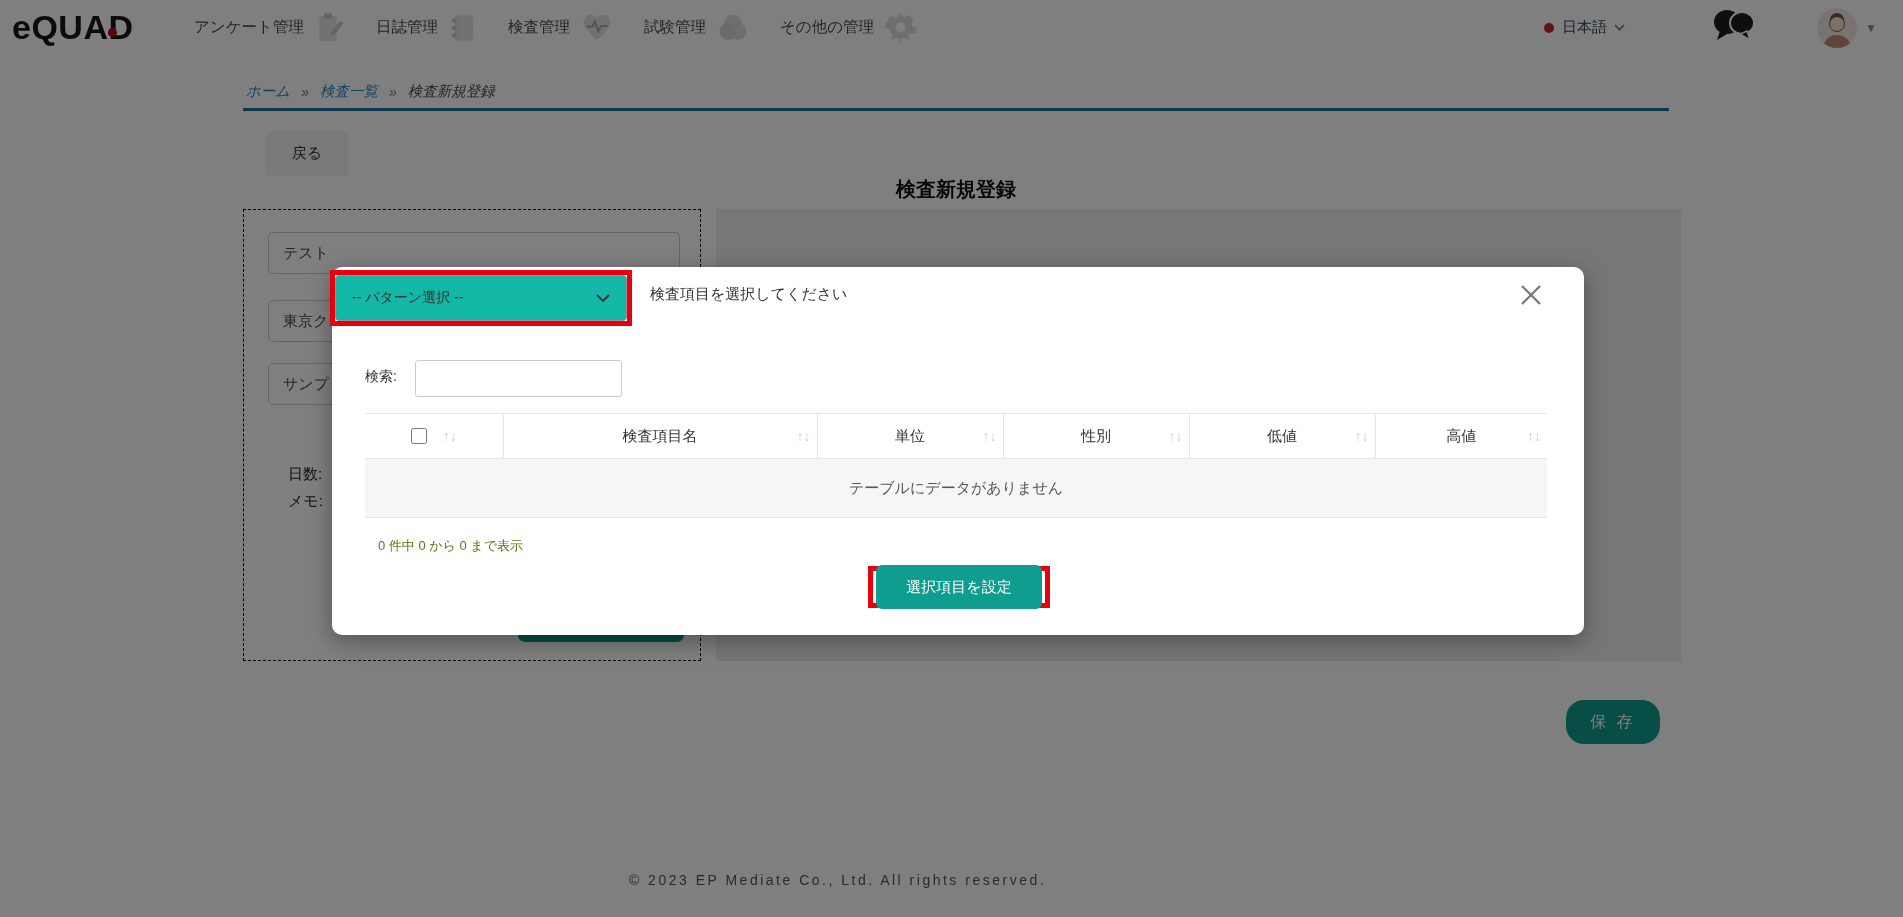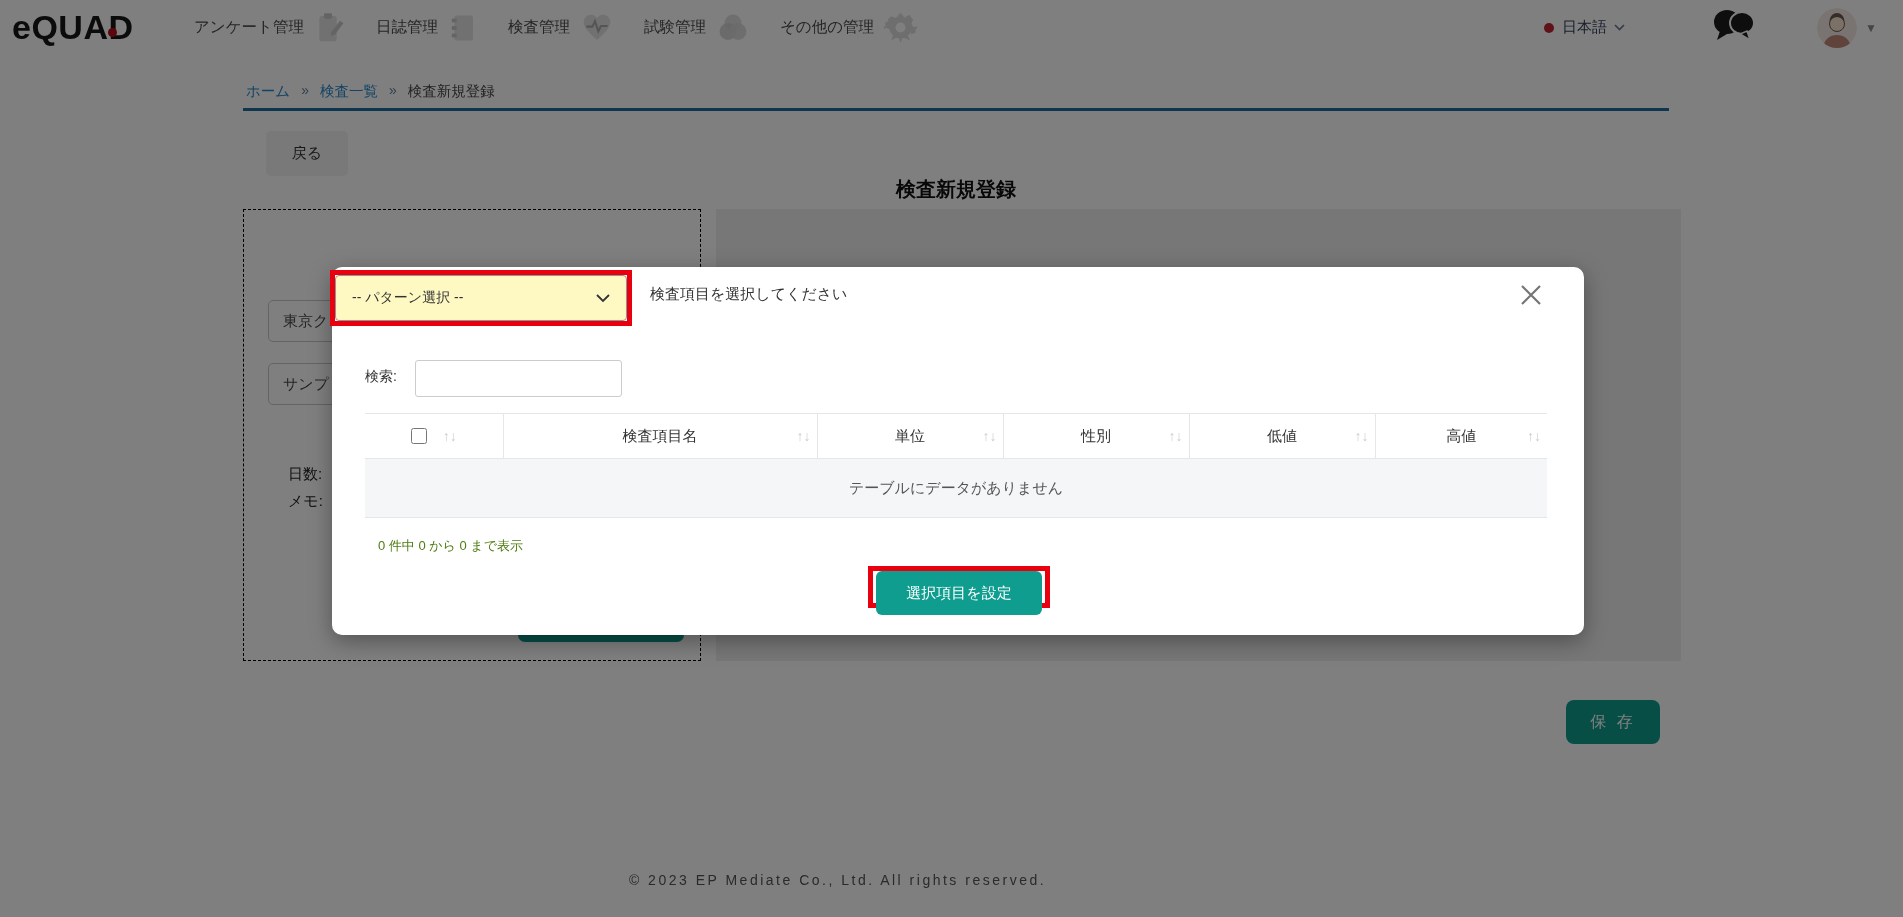--- a/index.html
+++ b/index.html
@@ -24,22 +24,22 @@
   .flag-dot { width:10px; height:10px; border-radius:50%; background:#c22430; margin-right:8px; }
   .lang-label { font-size:15px; color:#33415c; }
   .lang-chevron { margin-left:7px; display:inline-flex; }
   .chat-btn { margin-left:78px; cursor:pointer; background:none; border:none; display:inline-flex; }
   .avatar-wrap { margin-left:52px; display:flex; align-items:center; }
   .avatar { width:40px; height:40px; border-radius:50%; overflow:hidden; display:inline-block;
             cursor:pointer; }
   .caret { margin-left:8px; font-size:12px; color:#8a8a8a; cursor:pointer; }
 
   
-  .breadcrumb { position:absolute; left:246px; top:82px; display:flex; 
-                font-size:14.5px; }
+  .breadcrumb { position:absolute; left:246px; top:82px; display:flex; align-items:center;
+                font-size:14.5px;font-style:italic; }
   .crumb-link { color:var(--link); text-decoration:none; cursor:pointer; }
   .crumb-current { color:#4a4a4a; }
   .crumb-sep { margin:0 11px; color:#5e7d95; font-size:14px; }
   .blue-rule { position:absolute; left:243px; top:108px; width:1426px; height:3px; background:var(--rule); }
 
   
   .back-btn { position:absolute; left:266px; top:131px; width:82px; height:45px; background:#f3f3f3;
               border:none; border-radius:5px; font-size:15px; color:#333; cursor:pointer; }
   .page-title { position:absolute; left:243px; top:176px; width:1426px; text-align:center;
                 font-size:20px; font-weight:bold; color:#111; }
@@ -50,34 +50,34 @@
                  border:1px dashed #000; background:#fff; }
   .fld { position:absolute; left:24px; width:412px; height:42px; border:1px solid #c9c9c9;
          border-radius:5px; padding:0 14px; font-size:15px; color:#4a4a4a; background:#fff; }
   .fld-1 { top:22px; } .fld-2 { top:90px; } .fld-3 { top:153px; }
   .panel-lbl { position:absolute; left:44px; font-size:15px; color:#222; }
   .lbl-days { top:217px;margin-top:38px; } .lbl-memo { top:282px; }
   .opener-btn { position:absolute; left:274px; top:388px; width:166px; height:44px;
                 background:var(--teal); border:none; border-radius:7px; cursor:pointer; }
 
   .save-btn { position:absolute; left:1566px; top:700px; width:94px; height:44px;
-              background:var(--teal); color:#fff; border:none; border-radius:8px;
+              background:var(--teal); color:#fff; border:none; border-radius:18px;
               font-size:16px; letter-spacing:3px; cursor:pointer; }
 
   .footer { position:absolute; left:0; top:872px; width:1675px; text-align:center;
             font-size:14px; letter-spacing:2.5px; color:#555; }
 
   
   .overlay { position:absolute; inset:0; background:rgba(0,0,0,0.5); z-index:40; }
   .modal { position:absolute; left:332px; top:267px; width:1252px; height:368px; background:#fff;
            border-radius:10px; box-shadow:0 6px 22px rgba(0,0,0,0.35); z-index:50; }
 
   .hl-box { border:5px solid var(--red); }
   .hl-select { position:absolute; left:-2px; top:3px; width:302px; height:56px; }
-  .pattern-select { width:100%; height:100%; background:#fef9c3; border:1px solid #8f9499;
+  .pattern-select { width:100%; height:100%; background:#14b8a6; border:1px solid #8f9499;
                     border-radius:4px; display:flex; align-items:center; justify-content:space-between;
                     padding:0 16px; font-size:14px; color:#333; cursor:pointer; }
   .instruction { position:absolute; left:318px; top:18px; font-size:15px; color:#333; }
   .close-btn { position:absolute; left:1180px; top:10px; width:38px; height:38px; background:none;
                border:none; cursor:pointer; display:flex; align-items:center; justify-content:center; }
 
   .search-label { position:absolute; left:33px; top:101px; font-size:14px; color:#333; }
   .search-input { position:absolute; left:83px; top:93px; width:207px; height:37px;
                   border:1px solid #ccc; border-radius:3px; padding:0 10px; font-size:14px; }
 
@@ -93,21 +93,21 @@
   .th-inner { display:flex; align-items:center; justify-content:center; }
   .sort-icon { color:#c9ced4; font-size:14px; white-space:nowrap; }
   .sort-abs { position:absolute; right:6px; top:50%; transform:translateY(-50%); }
   .sel-all { width:16px; height:16px; margin-right:16px; cursor:pointer; }
   .empty-row td { height:59px; background:#f5f6f8; text-align:center; font-size:15px; color:#555;
                   border-bottom:1px solid #e4e7ea; }
 
   .pagination { position:absolute; left:46px; top:270px; font-size:13px; color:#4d7c0f; }
 
   .hl-btn { position:absolute; left:536px; top:299px; width:182px; height:42px;
-            display:flex; align-items:flex-start; justify-content:center; }
+            display:flex; align-items:center; justify-content:center; }
   .submit-btn { width:166px; height:44px; background:var(--teal); color:#fff; border:none;
                 border-radius:6px; font-size:15px; cursor:pointer; }
 </style>
 </head>
 <body>
 
 <header class="topnav">
   <div class="logo">
     <span>eQUAD</span>
     <span class="logo-dot"></span>
@@ -207,20 +207,21 @@
     <span class="crumb-current">検査新規登録</span>
   </div>
 <div class="blue-rule"></div>
 
 <button class="back-btn">戻る</button>
 <h1 class="page-title">検査新規登録</h1>
 
 <div class="panel-right"></div>
 
 <div class="panel-left">
+  <input class="fld fld-1" value="テスト" style="">
   <input class="fld fld-2" value="東京ク" style="">
   <input class="fld fld-3" value="サンプ" style="">
   <div class="panel-lbl lbl-days">日数:</div>
   <div class="panel-lbl lbl-memo">メモ:</div>
   <button class="opener-btn"></button>
 </div>
 
 <button class="save-btn">保 存</button>
 
 <footer class="footer">

